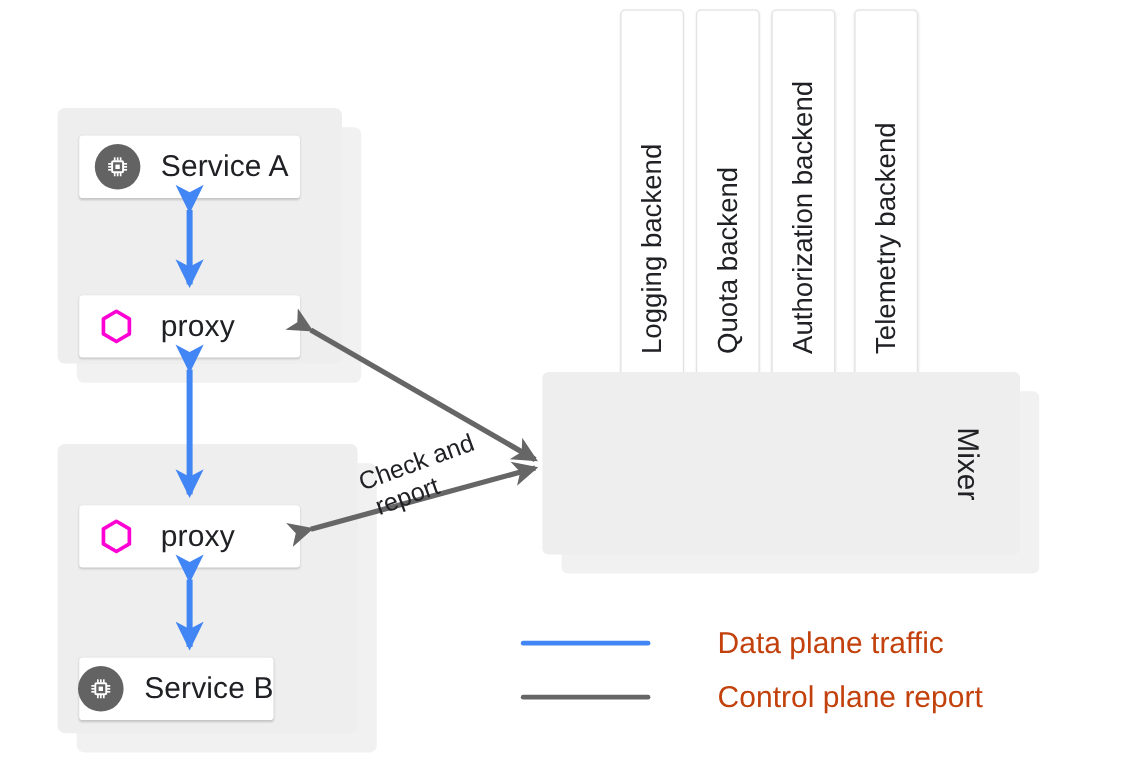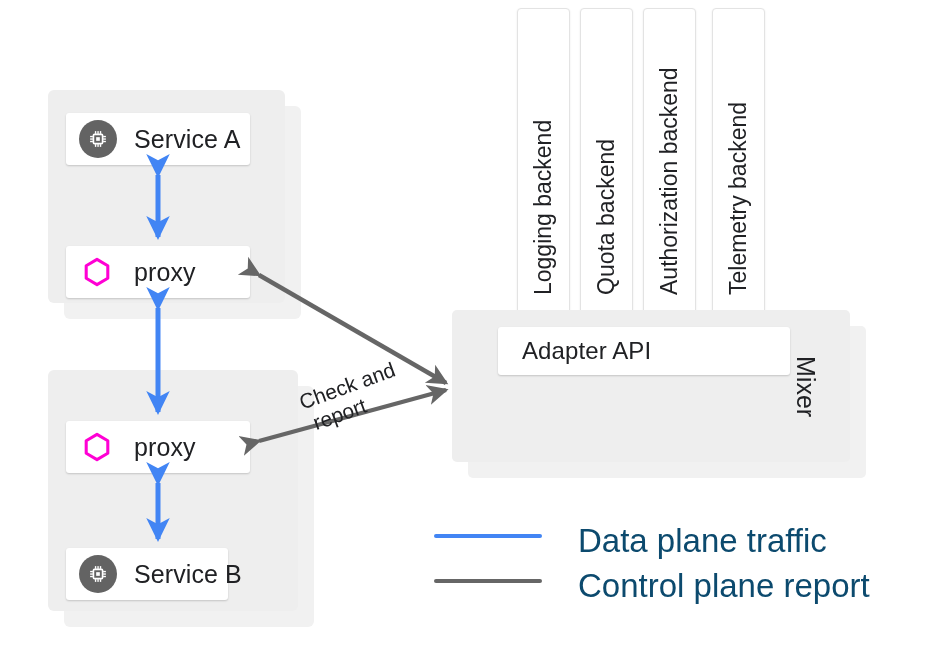--- a/index.html
+++ b/index.html
@@ -147,23 +147,24 @@
   }
 
   
   .legend-line {
     position: absolute;
     height: 4px;
     border-radius: 2px;
   }
   .legend-text {
     position: absolute;
-    font-size: 33px;
-    color: #0c4a6e;
-    white-space: nowrap;
+    font-size: 25px;
+    color: #c2410c;
+    white-space: nowrap;
+    margin-left: 20px;
   }
 </style>
 </head>
 <body>
 
 <div id="canvas">
 
   <div class="backend-col" style="left:517px; top:8px; width:53px; height:310px;">
     <div class="vtext-wrap">
       <span class="vtext-inner">Logging backend</span>
@@ -186,23 +187,20 @@
     <div class="vtext-wrap">
       <span class="vtext-inner">Telemetry backend</span>
     </div>
   </div>
 
   <div class="mixer-shadow" style="left:468px; top:326px; width:398px; height:152px;"></div>
   <div class="mixer-panel" style="left:452px; top:310px; width:398px; height:152px;">
     <span class="mixer-vlabel" style="left:368px; top:46px;">Mixer</span>
   </div>
 
-  <div class="node-box" style="left:498px; top:327px; width:292px; height:48px; padding-left:24px;">
-    <span class="node-label" style="font-size:24px;">Adapter API</span>
-  </div>
 
   <div class="pod-shadow" style="left:64px; top:106px; width:237px; height:213px;"></div>
   <div class="pod" style="left:48px; top:90px; width:237px; height:213px;"></div>
 
   <div class="node-box" style="left:66px; top:113px; width:184px; height:52px; padding-left:13px;">
     <span class="icon-slot">
       <span class="chip-icon">
         <svg width="22" height="22" viewBox="0 0 24 24" aria-hidden="true">
           <g fill="#ffffff">
             <rect x="7" y="7" width="10" height="10" rx="1.2" fill="none" stroke="#ffffff" stroke-width="1.8"></rect>
@@ -240,21 +238,21 @@
 
   <div class="node-box" style="left:66px; top:421px; width:184px; height:52px; padding-left:13px;">
     <span class="icon-slot">
       <svg class="hex-icon" viewBox="0 0 40 40">
         <polygon points="20,6 32,13 32,27 20,34 8,27 8,13" fill="none" stroke="#ff00d4" stroke-width="3.4" stroke-linejoin="round"></polygon>
       </svg>
     </span>
     <span class="node-label" style="margin-left:19px;">proxy</span>
   </div>
 
-  <div class="node-box" style="left:66px; top:548px; width:162px; height:52px; padding-left:13px;">
+  <div class="node-box" style="left:66px; top:548px; width:162px; height:52px; padding-left:13px;justify-content:flex-end;">
     <span class="icon-slot">
       <span class="chip-icon">
         <svg width="22" height="22" viewBox="0 0 24 24" aria-hidden="true">
           <g fill="#ffffff">
             <rect x="7" y="7" width="10" height="10" rx="1.2" fill="none" stroke="#ffffff" stroke-width="1.8"></rect>
             <rect x="10" y="10" width="4" height="4" fill="#ffffff"></rect>
             <rect x="8.6" y="3.4" width="1.5" height="3"></rect>
               <rect x="11.3" y="3.4" width="1.5" height="3"></rect>
               <rect x="14" y="3.4" width="1.5" height="3"></rect>
             <rect x="8.6" y="17.6" width="1.5" height="3"></rect>

